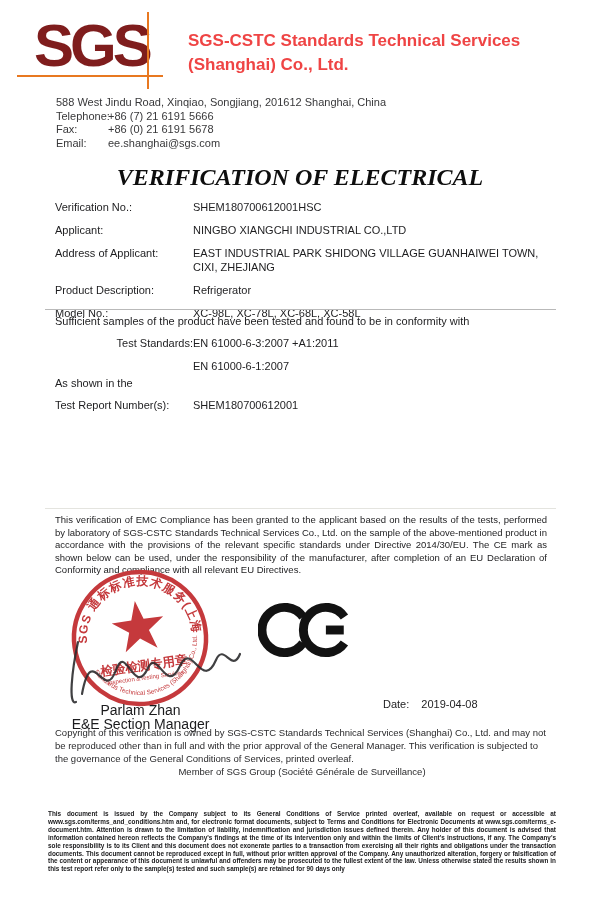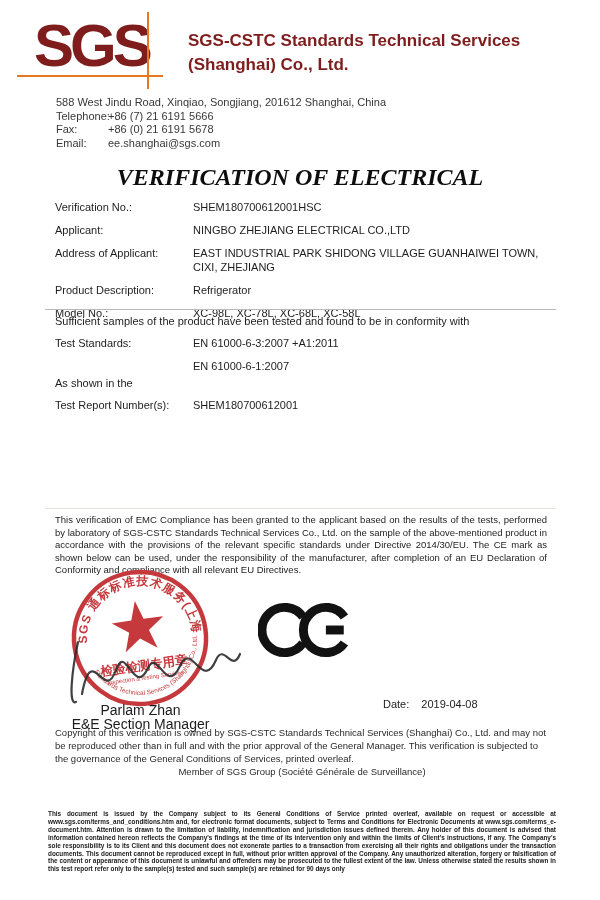--- a/index.html
+++ b/index.html
@@ -6,38 +6,38 @@
   #page{position:relative;width:600px;height:900px;background:#ffffff;margin:0 auto;
         font-family:"Liberation Sans",sans-serif;color:#1d1d1f;overflow:hidden;}
 
   
   .sgs-logo{position:absolute;left:34px;top:16px;font-size:60px;font-weight:bold;
             letter-spacing:-4px;line-height:60px;color:#7f1d1d;}
   .logo-vline{position:absolute;left:147px;top:12px;width:2px;height:77px;background:#e87820;}
   .logo-hline{position:absolute;left:17px;top:75px;width:146px;height:2px;background:#e87820;}
 
   .company-name{position:absolute;left:188px;top:29px;font-size:17px;font-weight:bold;
-                color:#7f1d1d;line-height:24px;}
+                color:#ef4444;line-height:24px;}
 
   .address-block{position:absolute;left:56px;top:96px;font-size:11px;line-height:13.5px;color:#38383a;}
   .contact-row .clbl{display:inline-block;width:52px;}
 
   .doc-title{position:absolute;left:0;top:164px;width:600px;text-align:center;
              font-family:"Liberation Serif","DejaVu Serif",serif;font-style:italic;font-weight:bold;
              font-size:24px;color:#0e0e0e;}
 
   .fields{position:absolute;left:55px;top:200px;width:502px;font-size:11px;}
   .frow{display:flex;margin-bottom:9px;}
   .flbl{width:138px;flex:none;line-height:14px;}
   .fval{flex:1;line-height:14px;}
 
   .rule1{position:absolute;left:45px;top:309px;width:511px;height:1px;background:#b9b9b9;}
   .sufficient{position:absolute;left:55px;top:315px;width:502px;font-size:11px;}
   .standards{position:absolute;left:55px;top:336px;width:502px;font-size:11px;display:flex;}
-  .standards .flbl{width:138px;flex:none;}
+  .standards .flbl{width:138px;flex:none;text-align:right;}
   .std-line{margin-bottom:9px;line-height:14px;}
   .as-shown{position:absolute;left:55px;top:377px;font-size:11px;}
   .report{position:absolute;left:55px;top:398px;width:502px;font-size:11px;display:flex;}
 
   .rule2{position:absolute;left:45px;top:508px;width:511px;height:1px;background:#e4e4df;}
   .statement{position:absolute;left:55px;top:514px;width:492px;font-size:9.5px;
              line-height:12.6px;text-align:justify;color:#232325;}
 
   .stamp-wrap{position:absolute;left:66px;top:564px;width:148px;height:148px;}
   .signature{position:absolute;left:64px;top:612px;width:180px;height:102px;}
@@ -83,21 +83,21 @@
 
   <div class="doc-title">VERIFICATION OF ELECTRICAL</div>
 
   <div class="fields">
     <div class="frow">
       <span class="flbl">Verification No.:</span>
       <span class="fval">SHEM180700612001HSC</span>
     </div>
     <div class="frow">
       <span class="flbl">Applicant:</span>
-      <span class="fval">NINGBO ZHEJIANG ELECTRICAL CO.,LTD</span>
+      <span class="fval">NINGBO XIANGCHI INDUSTRIAL CO.,LTD</span>
     </div>
     <div class="frow">
       <span class="flbl">Address of Applicant:</span>
       <span class="fval">EAST INDUSTRIAL PARK SHIDONG VILLAGE GUANHAIWEI TOWN, CIXI, ZHEJIANG</span>
     </div>
     <div class="frow">
       <span class="flbl">Product Description:</span>
       <span class="fval">Refrigerator</span>
     </div>
     <div class="frow">

